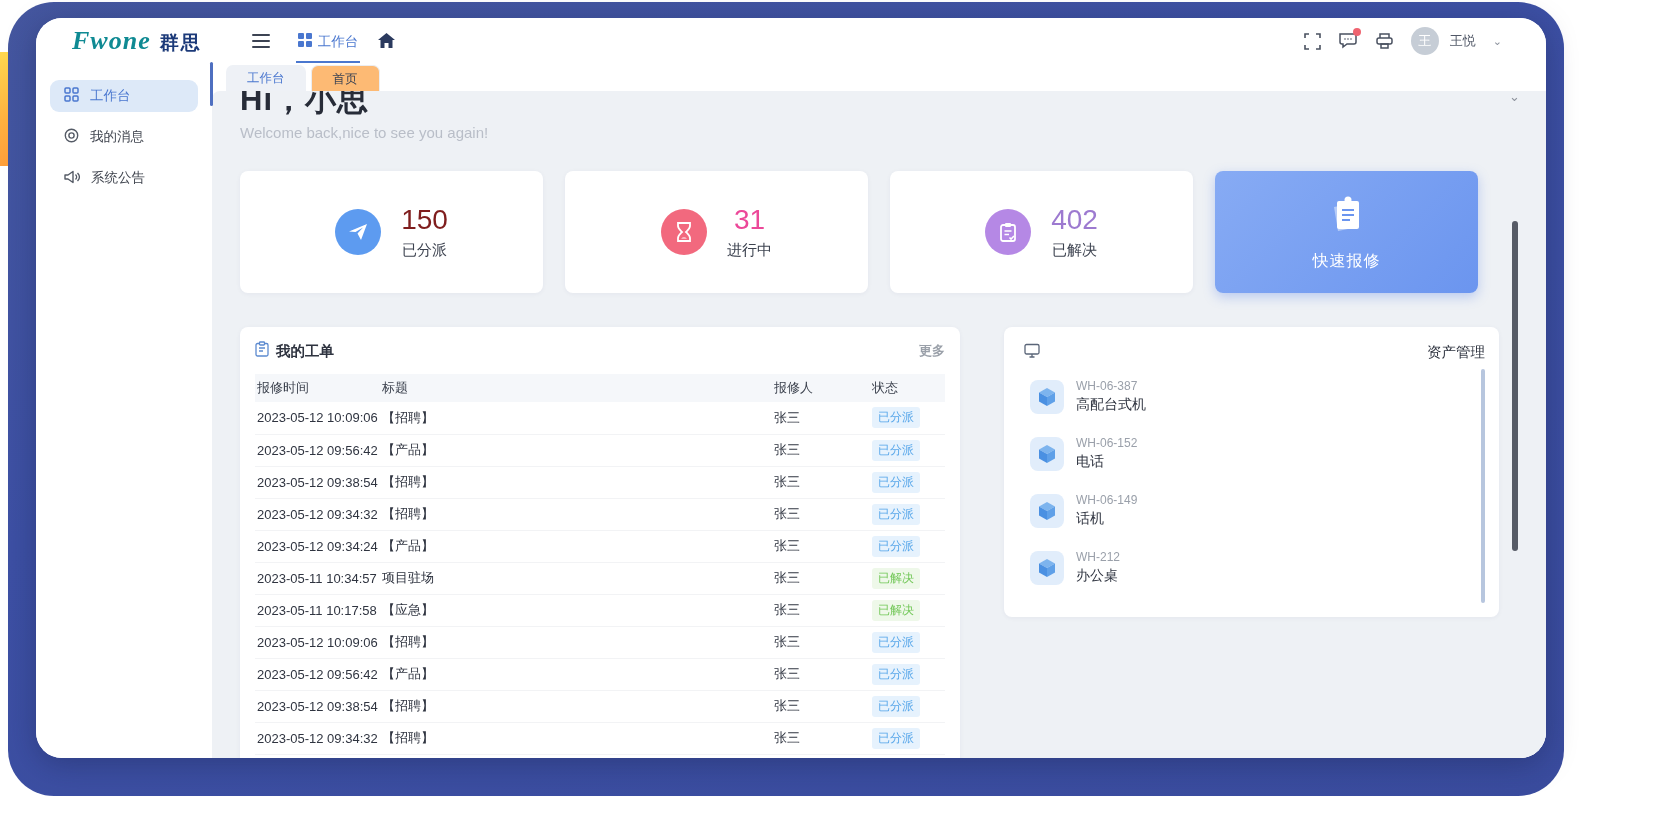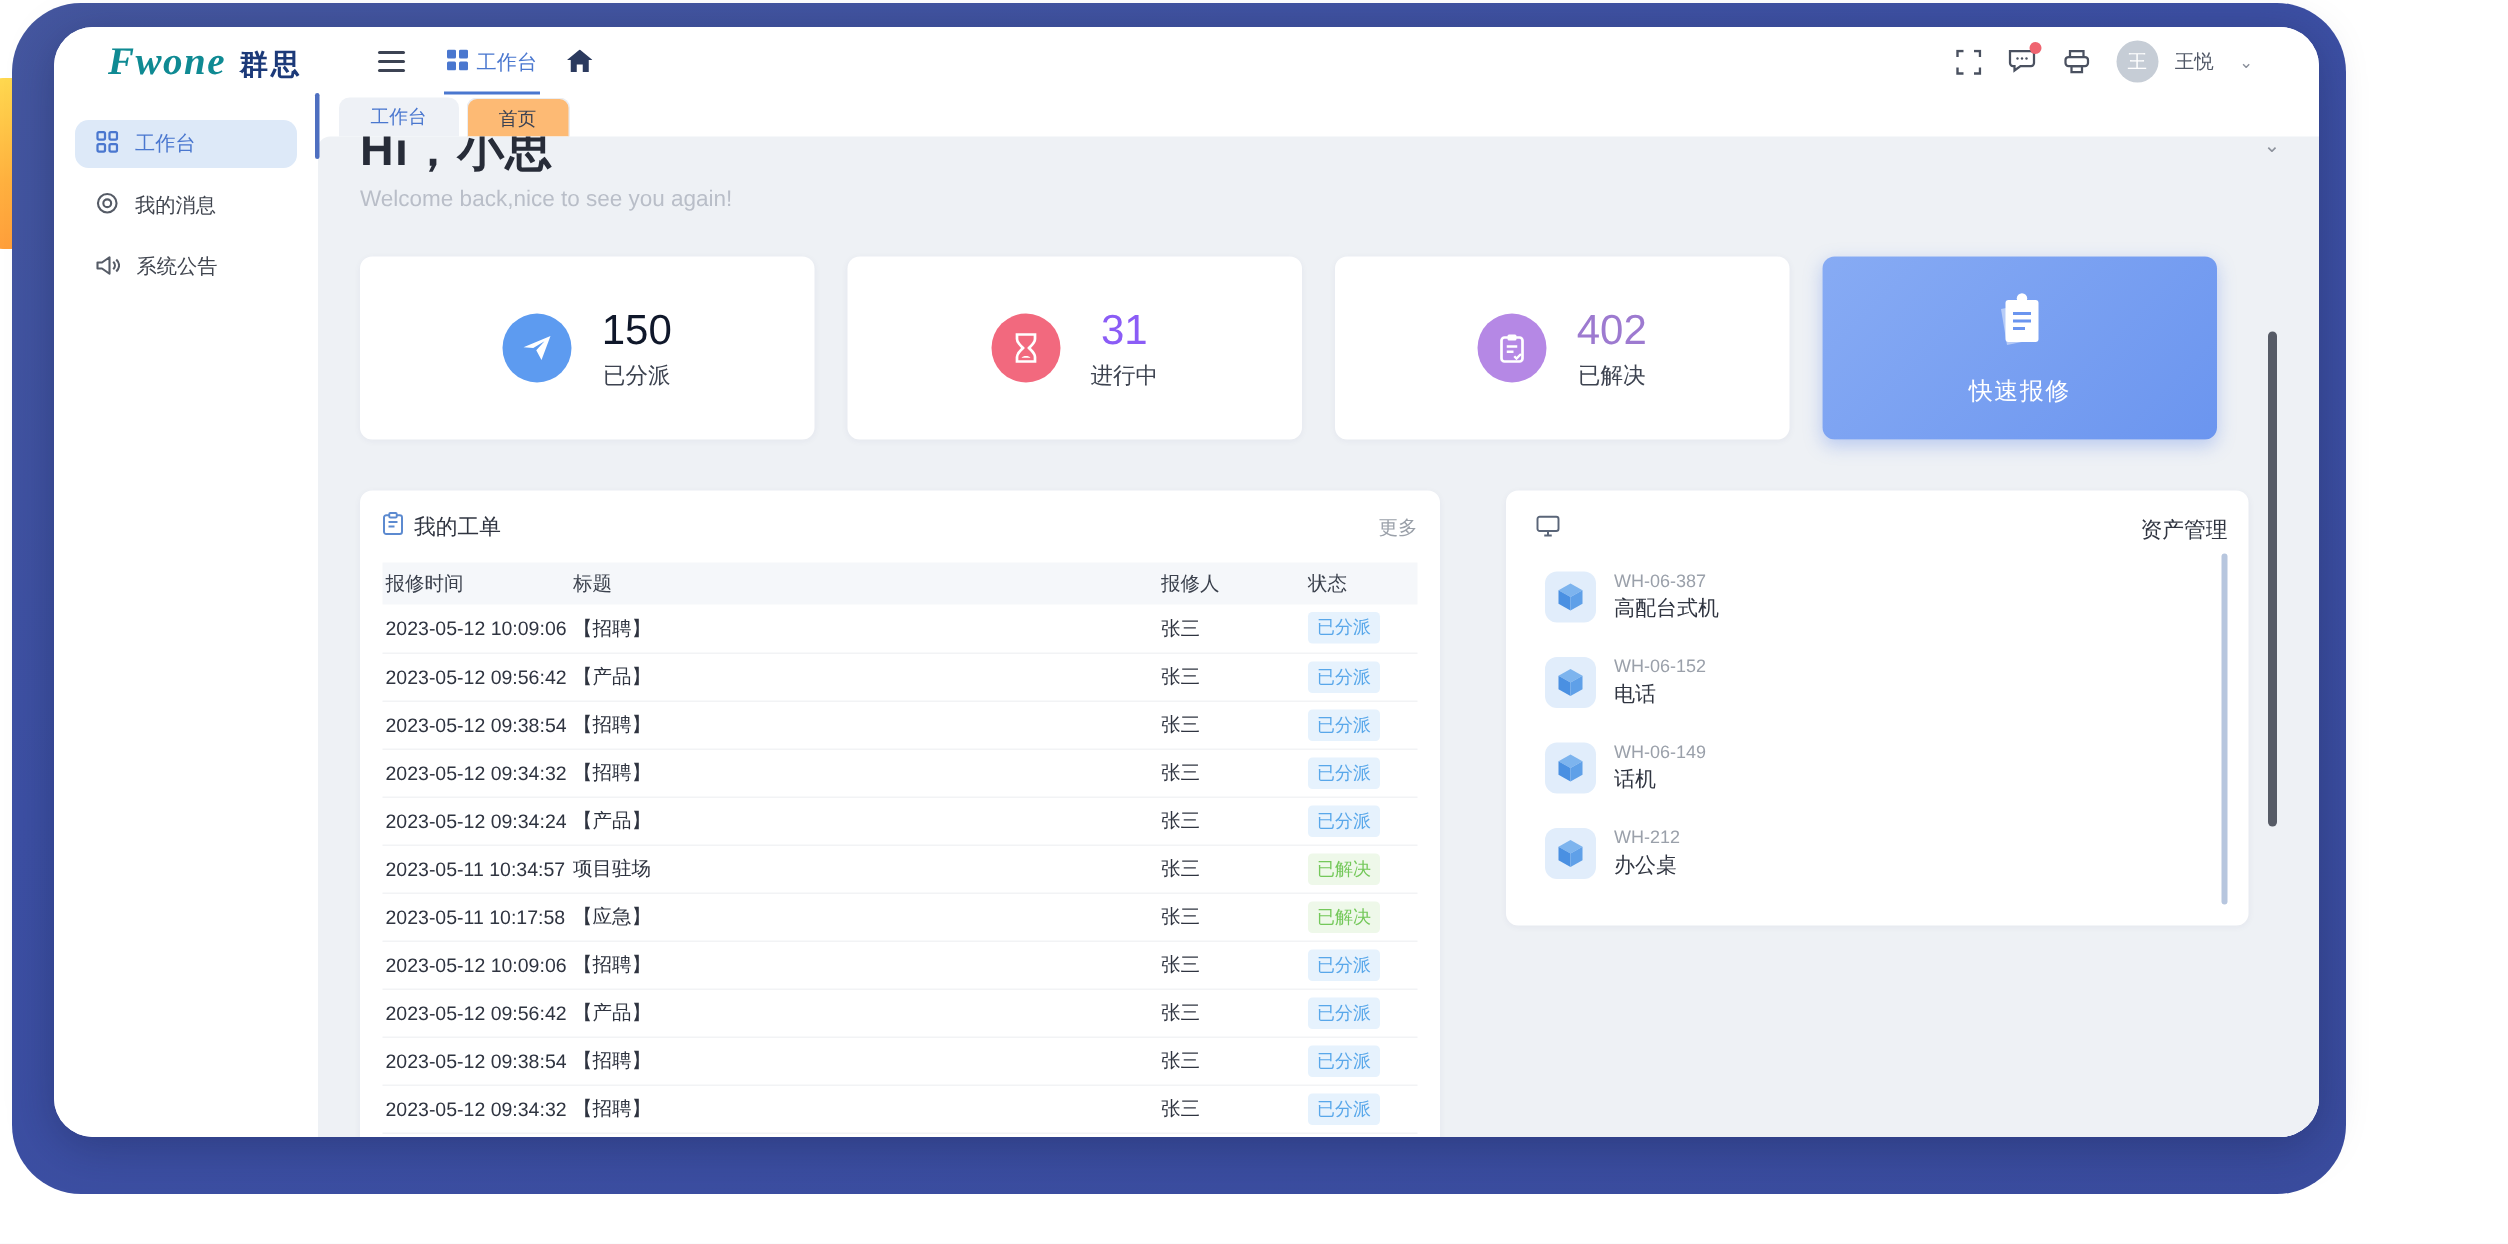--- a/index.html
+++ b/index.html
@@ -63,37 +63,37 @@
 
   
   .stats-row { margin-top:30px; display:flex; gap:22px; }
   .stat-card { width:303px; height:122px; background:#fff; border-radius:8px;
     box-shadow:0 1px 5px rgba(30,45,90,.05); display:flex; align-items:center; justify-content:center; cursor:pointer; }
   .stat-inner { display:flex; align-items:center; gap:20px; }
   .stat-circle { width:46px; height:46px; border-radius:50%; display:flex; align-items:center; justify-content:center; }
   .c-blue { background:#5d9bf0; } .c-red { background:#f2697e; } .c-purple { background:#b588e5; }
   .stat-col { display:flex; flex-direction:column; align-items:center; }
   .stat-value { font-size:28px; font-weight:400; }
-  .v-blue { color:#0f172a; } .v-red { color:#8b5cf6; } .v-purple { color:#9d7ad0; }
+  .v-blue { color:#7f1d1d; } .v-red { color:#ec4899; } .v-purple { color:#9d7ad0; }
   .stat-label { font-size:15px; color:#3d4350; margin-top:5px; }
   .quick-card { width:263px; height:122px; border-radius:8px; cursor:pointer;
     background:linear-gradient(135deg,#87abf4 0%,#6b95ef 100%);
     display:flex; flex-direction:column; align-items:center; justify-content:center;
     box-shadow:0 4px 12px rgba(90,130,230,.35); }
   .quick-label { color:#fff; font-size:16px; margin-top:10px; letter-spacing:1px; }
 
   
   .panels-row { margin-top:34px; display:flex; gap:44px; align-items:flex-start; }
   .panel { background:#fff; border-radius:8px; box-shadow:0 1px 5px rgba(30,45,90,.05); }
   .panel-head { display:flex; align-items:center; padding:14px 14px 0; }
   .panel-title { font-size:14.5px; color:#2f3440; margin-left:7px; }
   .more-link { margin-left:auto; font-size:13px; color:#9aa0a9; cursor:pointer; }
 
   .work-panel { width:720px; height:470px; padding:0 15px; overflow:hidden; }
-  .work-panel .panel-head { padding:14px 0 0; }
+  .work-panel .panel-head { padding:14px 0 0;font-weight:bold; }
   table.orders { width:690px; border-collapse:collapse; table-layout:fixed; margin-top:13px; }
   table.orders col.c1{width:125px;} table.orders col.c2{width:392px;}
   table.orders col.c3{width:98px;} table.orders col.c4{width:75px;}
   table.orders th { background:#f5f7fa; font-weight:normal; font-size:13px; color:#3b414d;
     text-align:left; height:28px; padding:0 0 0 2px; }
   table.orders td { height:32px; font-size:13px; color:#2f3440; border-bottom:1px solid #f2f3f5; padding-left:2px; }
   td.t-time { font-size:12.5px; color:#5e636d; }
   td.t-rep { color:#5e636d; }
   .badge { display:inline-block; font-size:12px; padding:2px 6px; border-radius:3px; }
   .badge-blue { background:#e6f2fd; color:#58a7ea; }

